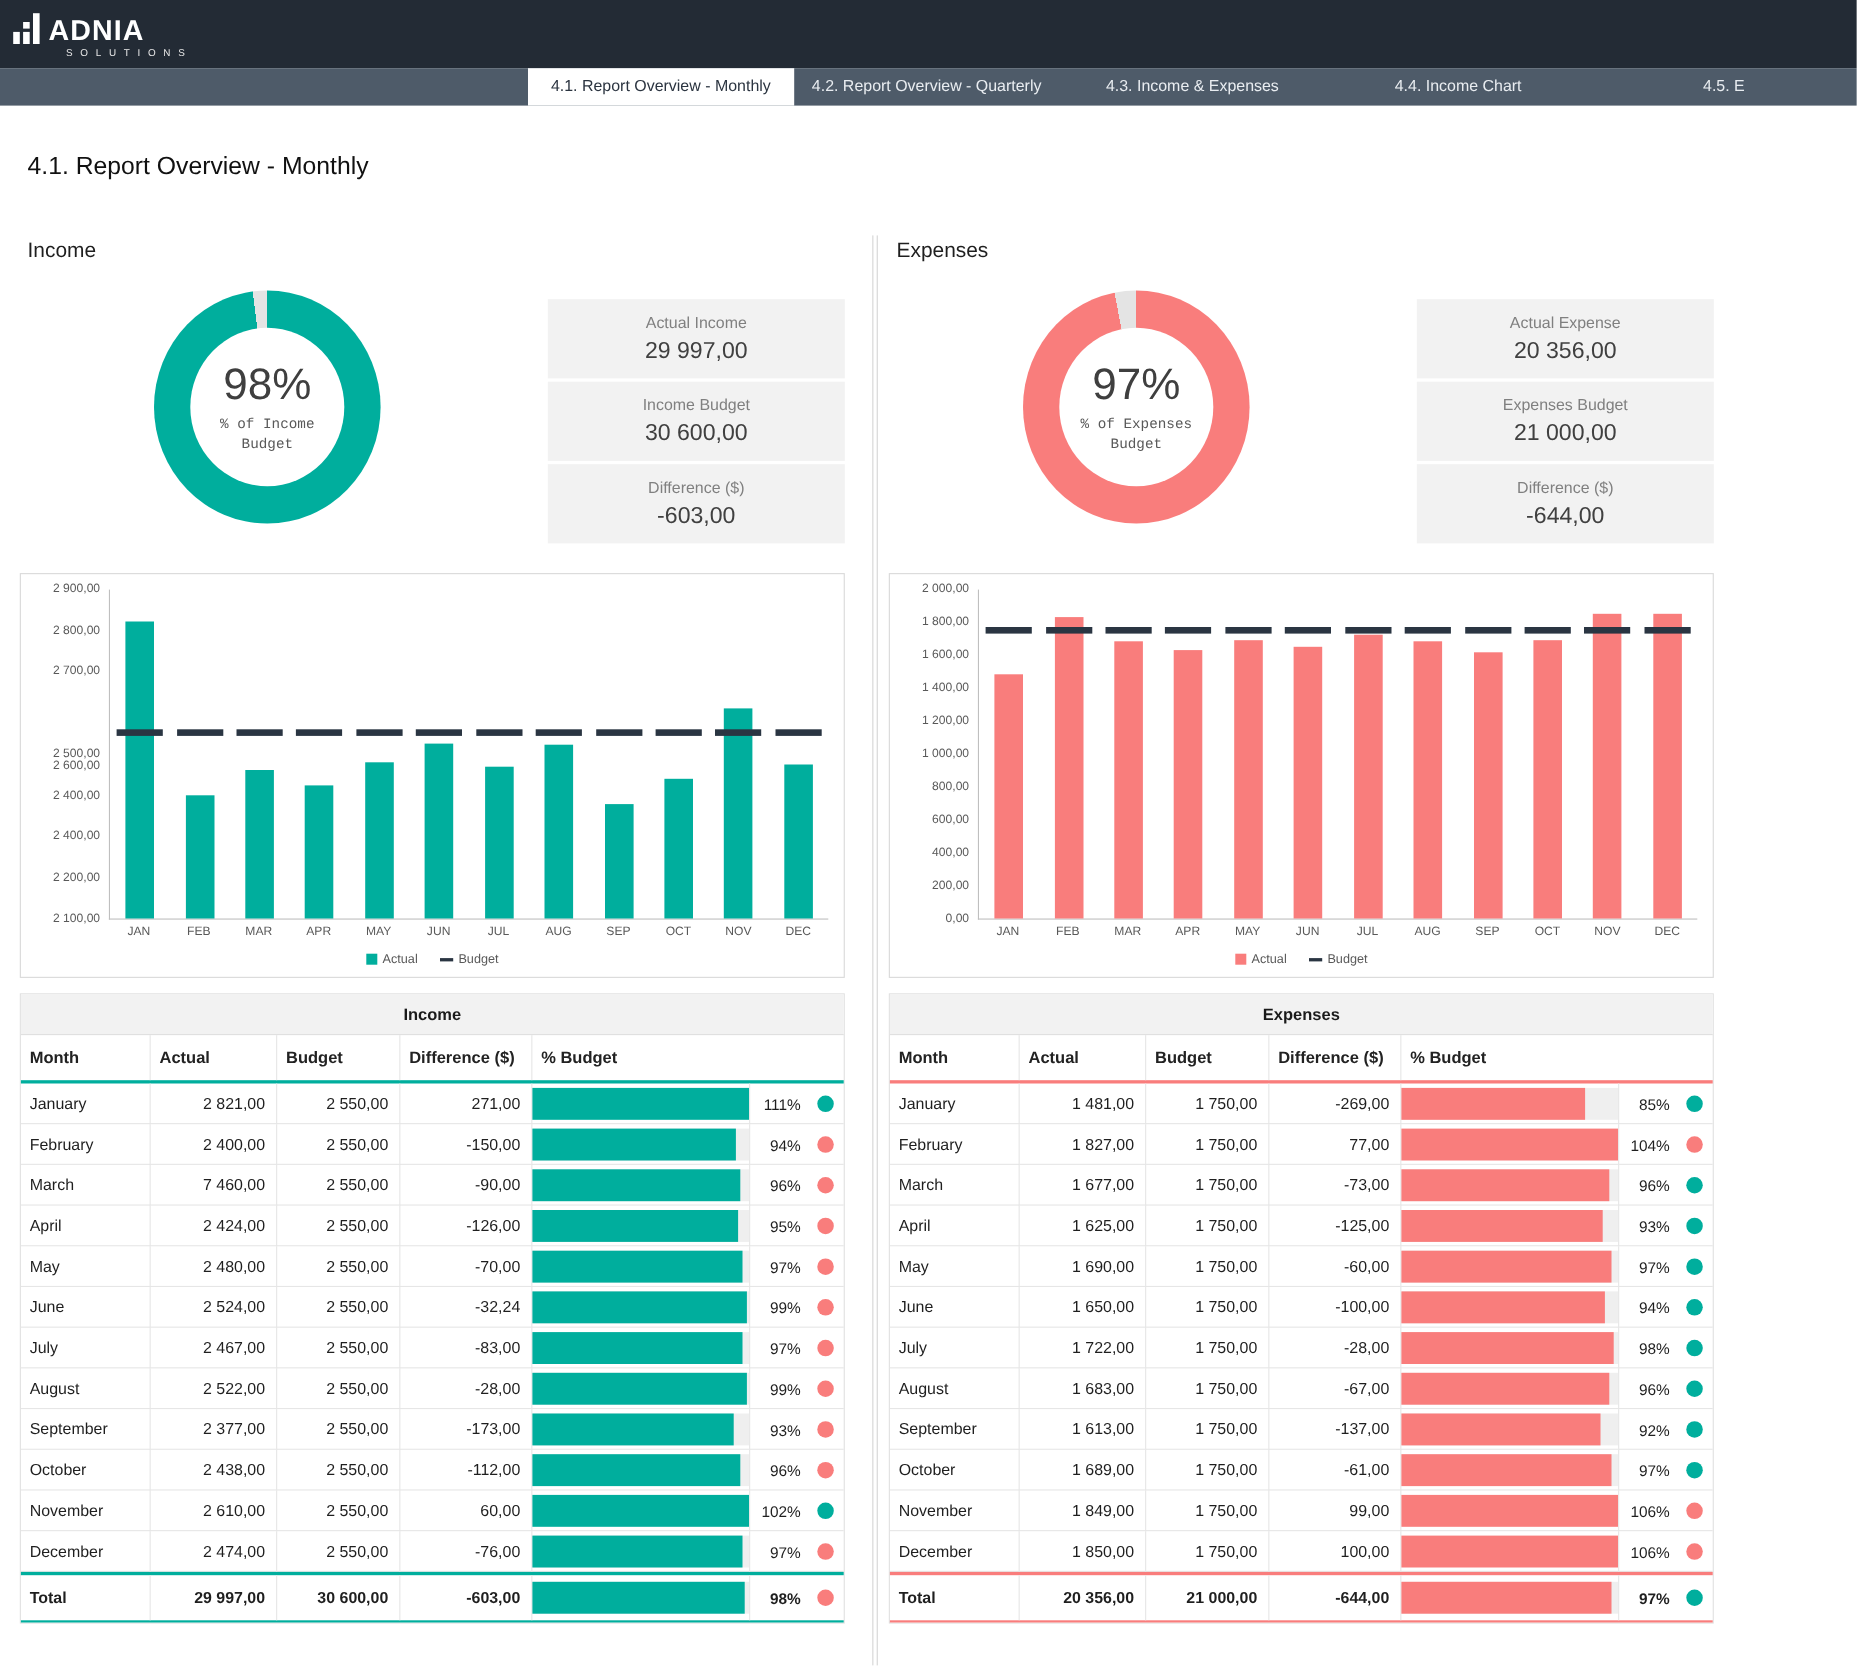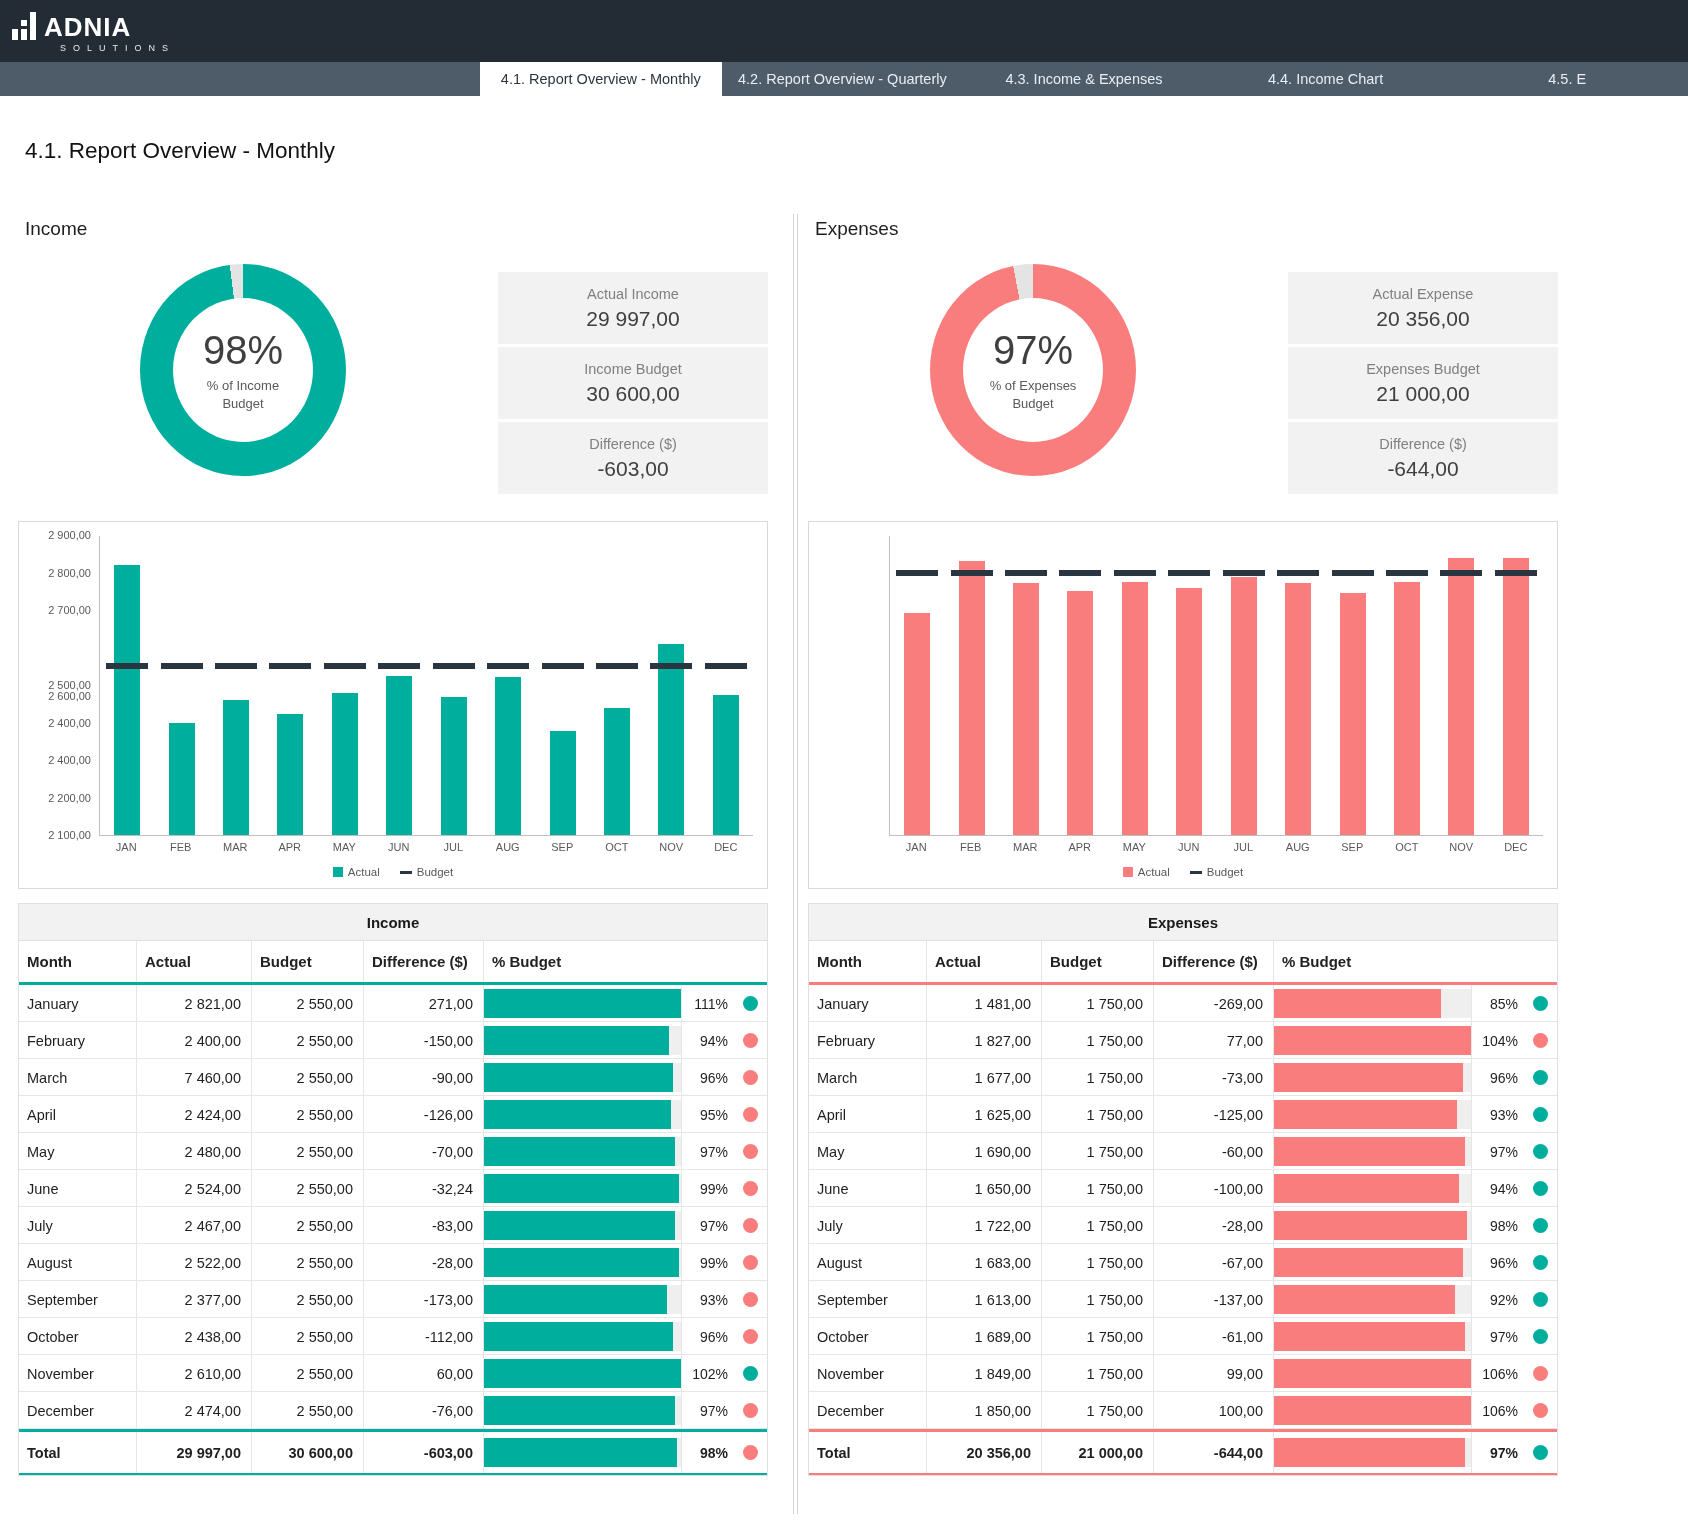--- a/index.html
+++ b/index.html
@@ -34,21 +34,21 @@
     border-left:1px solid #D5D5D5; border-right:1px solid #D5D5D5; }
 
   .section-name { font-size:19px; color:#1F1F1F; margin-left:7px; }
 
   
   .overview { display:flex; align-items:flex-start; height:235px; padding-left:122px; margin-top:24px; }
   .donut { width:206px; height:212px; border-radius:50%; position:relative; }
   .donut-hole { position:absolute; left:33px; top:34px; width:140px; height:144px; border-radius:50%;
     background:#fff; display:flex; flex-direction:column; align-items:center; justify-content:center; }
   .donut-pct { font-size:40px; color:#3F3F3F; }
-  .donut-cap { font-size:13px; color:#595959; width:104px; text-align:center; line-height:1.35; margin-top:4px; }
+  .donut-cap { font-size:13px; color:#595959; width:104px; text-align:center; line-height:1.35; margin-top:4px;font-family:Liberation Mono, monospace; }
   .stats { margin-left:auto; width:270px; margin-top:8px; }
   .stat-box { height:72px; background:#F2F2F2; margin-bottom:3px; display:flex; flex-direction:column;
     align-items:center; justify-content:center; }
   .stat-label { font-size:14.5px; color:#808080; }
   .stat-value { font-size:21px; color:#404040; margin-top:5px; }
 
   
   .chart-box { margin-top:22px; height:368px; border:1px solid #D9D9D9; position:relative; background:#fff; }
   .ylabels { position:absolute; left:0; top:0; width:72px; height:100%; }
   .ylab { position:absolute; right:0; width:72px; text-align:right; font-size:11px; color:#595959; }
@@ -465,20 +465,33 @@
           <div class="stat-label">Expenses Budget</div>
           <div class="stat-value">21 000,00</div>
         </div>
         <div class="stat-box">
           <div class="stat-label">Difference ($)</div>
           <div class="stat-value">-644,00</div>
         </div>
       </div>
     </div>
     <div class="chart-box">
+      <div class="ylabels">
+          <span class="ylab" style="top: 7px;">2 000,00</span>
+          <span class="ylab" style="top: 37px;">1 800,00</span>
+          <span class="ylab" style="top: 67px;">1 600,00</span>
+          <span class="ylab" style="top: 97px;">1 400,00</span>
+          <span class="ylab" style="top: 127px;">1 200,00</span>
+          <span class="ylab" style="top: 157px;">1 000,00</span>
+          <span class="ylab" style="top: 187px;">800,00</span>
+          <span class="ylab" style="top: 217px;">600,00</span>
+          <span class="ylab" style="top: 247px;">400,00</span>
+          <span class="ylab" style="top: 277px;">200,00</span>
+          <span class="ylab" style="top: 307px;">0,00</span>
+        </div>
       <div class="plot">
           <div class="slot">
             <div class="vbar" style="height: 222.2px; background: rgb(249, 125, 124);"></div>
             <div class="bdash" style="bottom: 259.5px;"></div>
           </div>
           <div class="slot">
             <div class="vbar" style="height: 274.1px; background: rgb(249, 125, 124);"></div>
             <div class="bdash" style="bottom: 259.5px;"></div>
           </div>
           <div class="slot">

